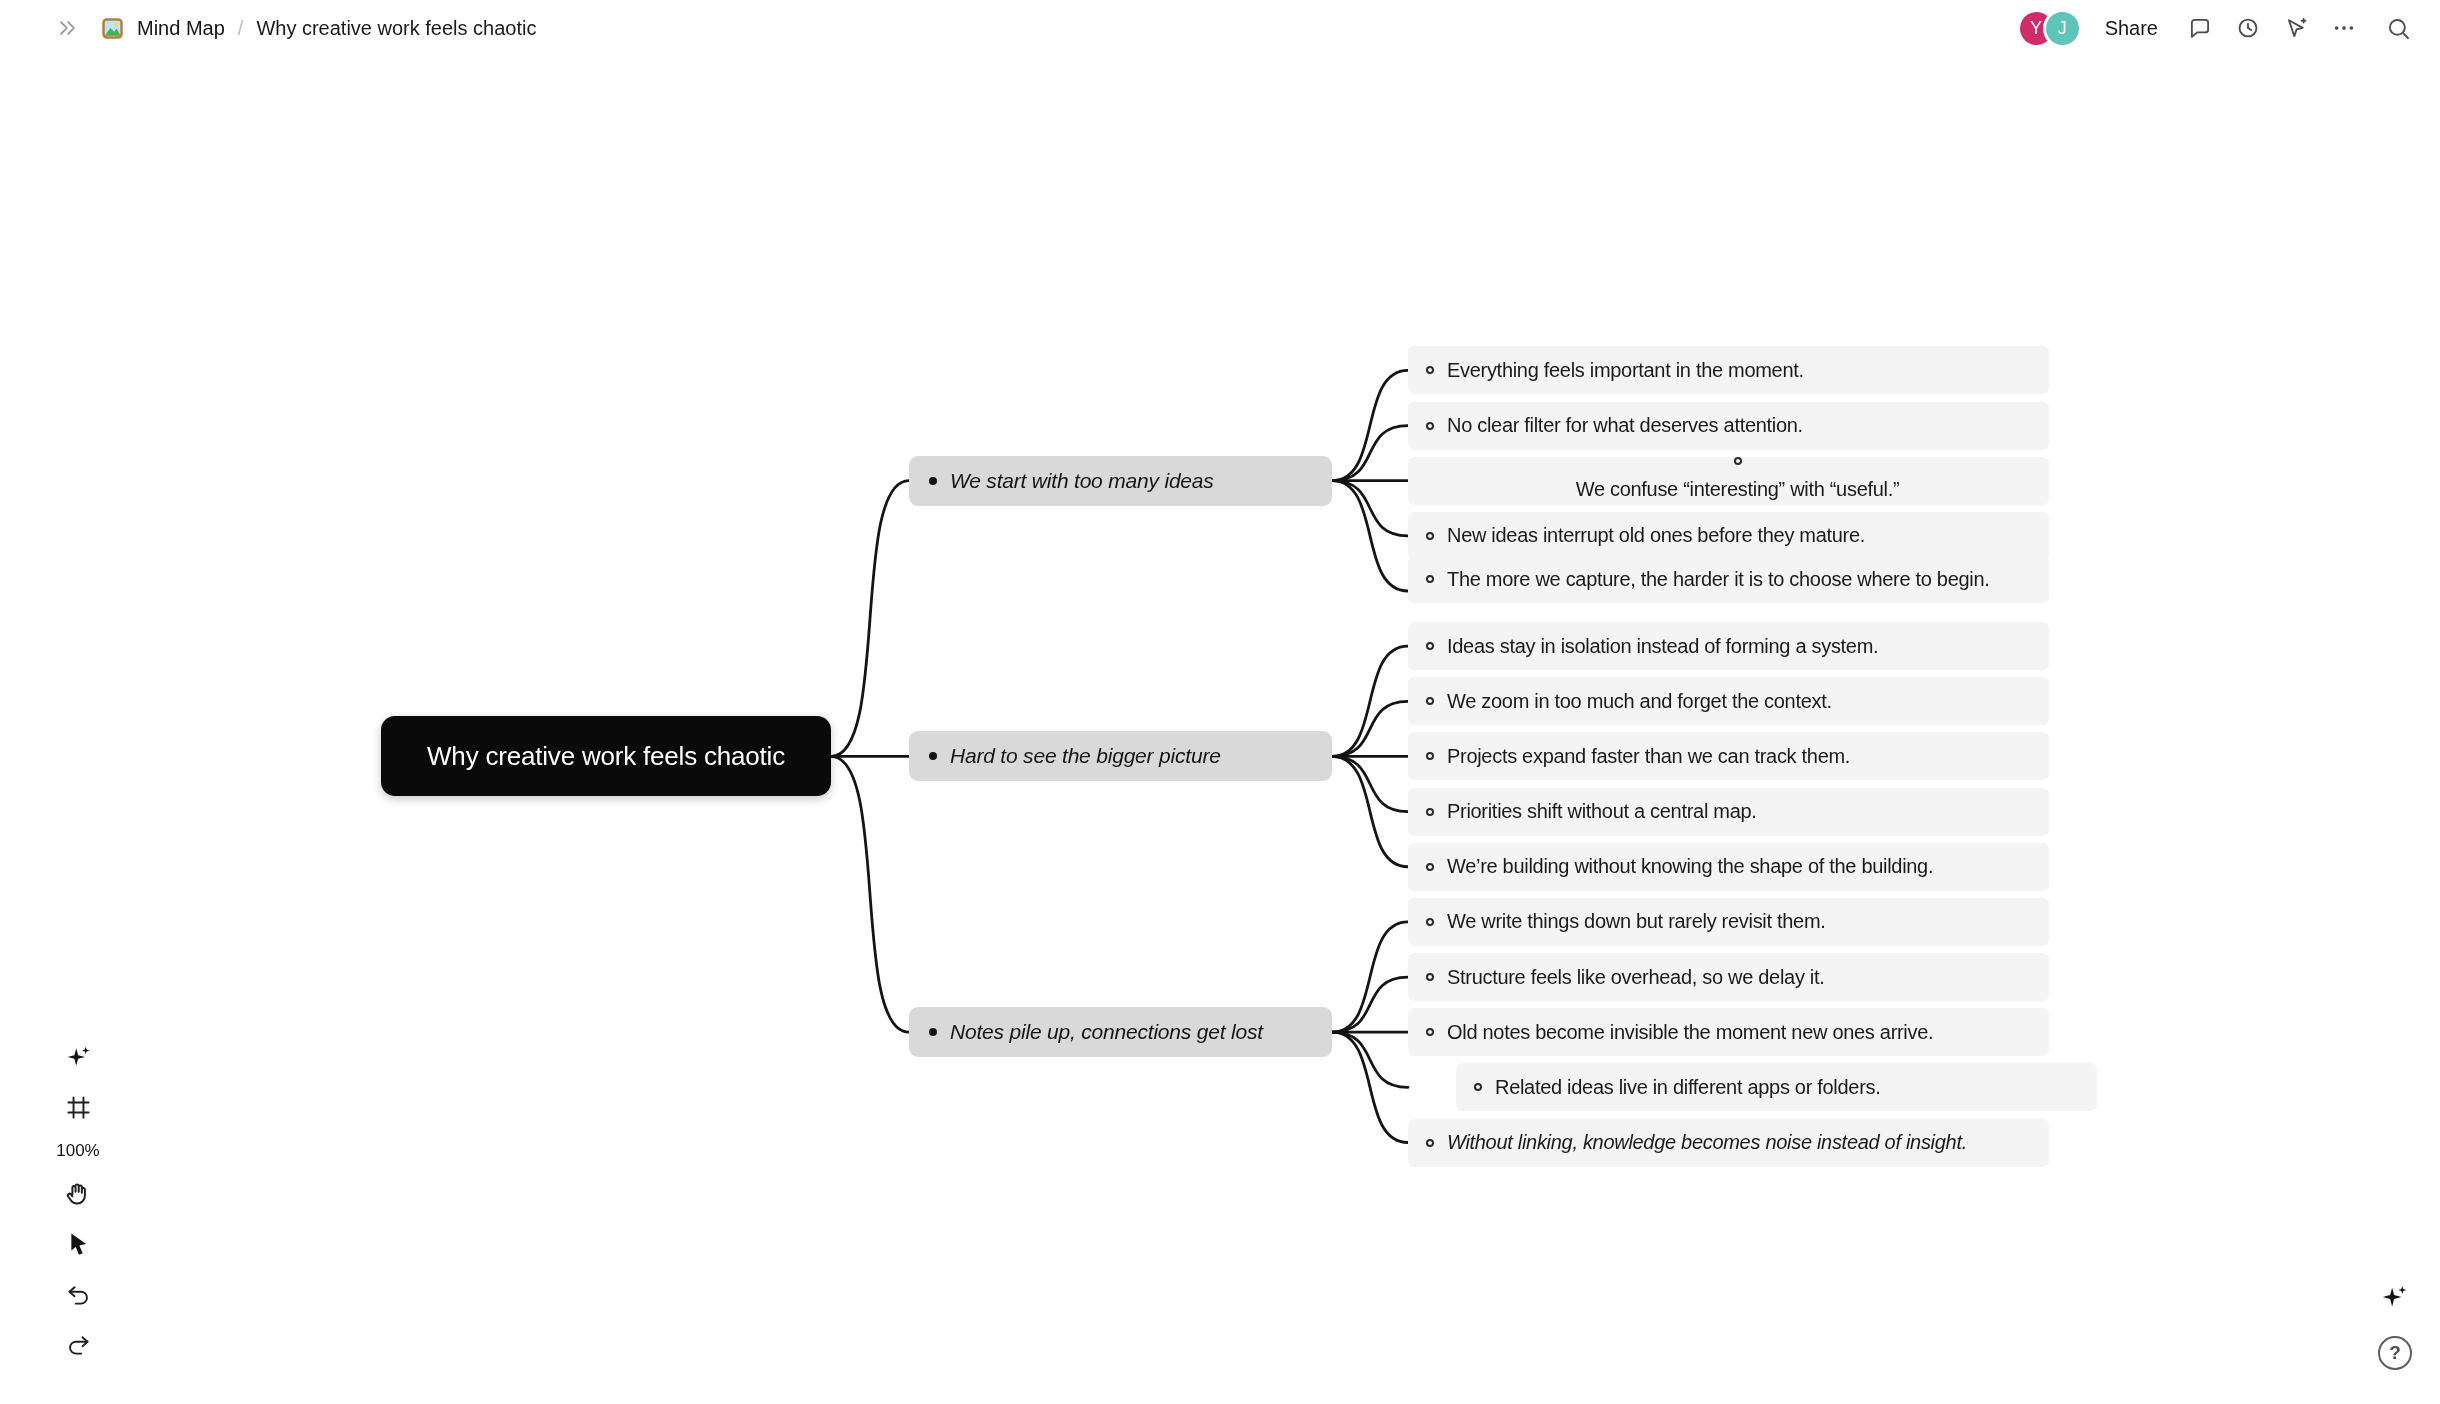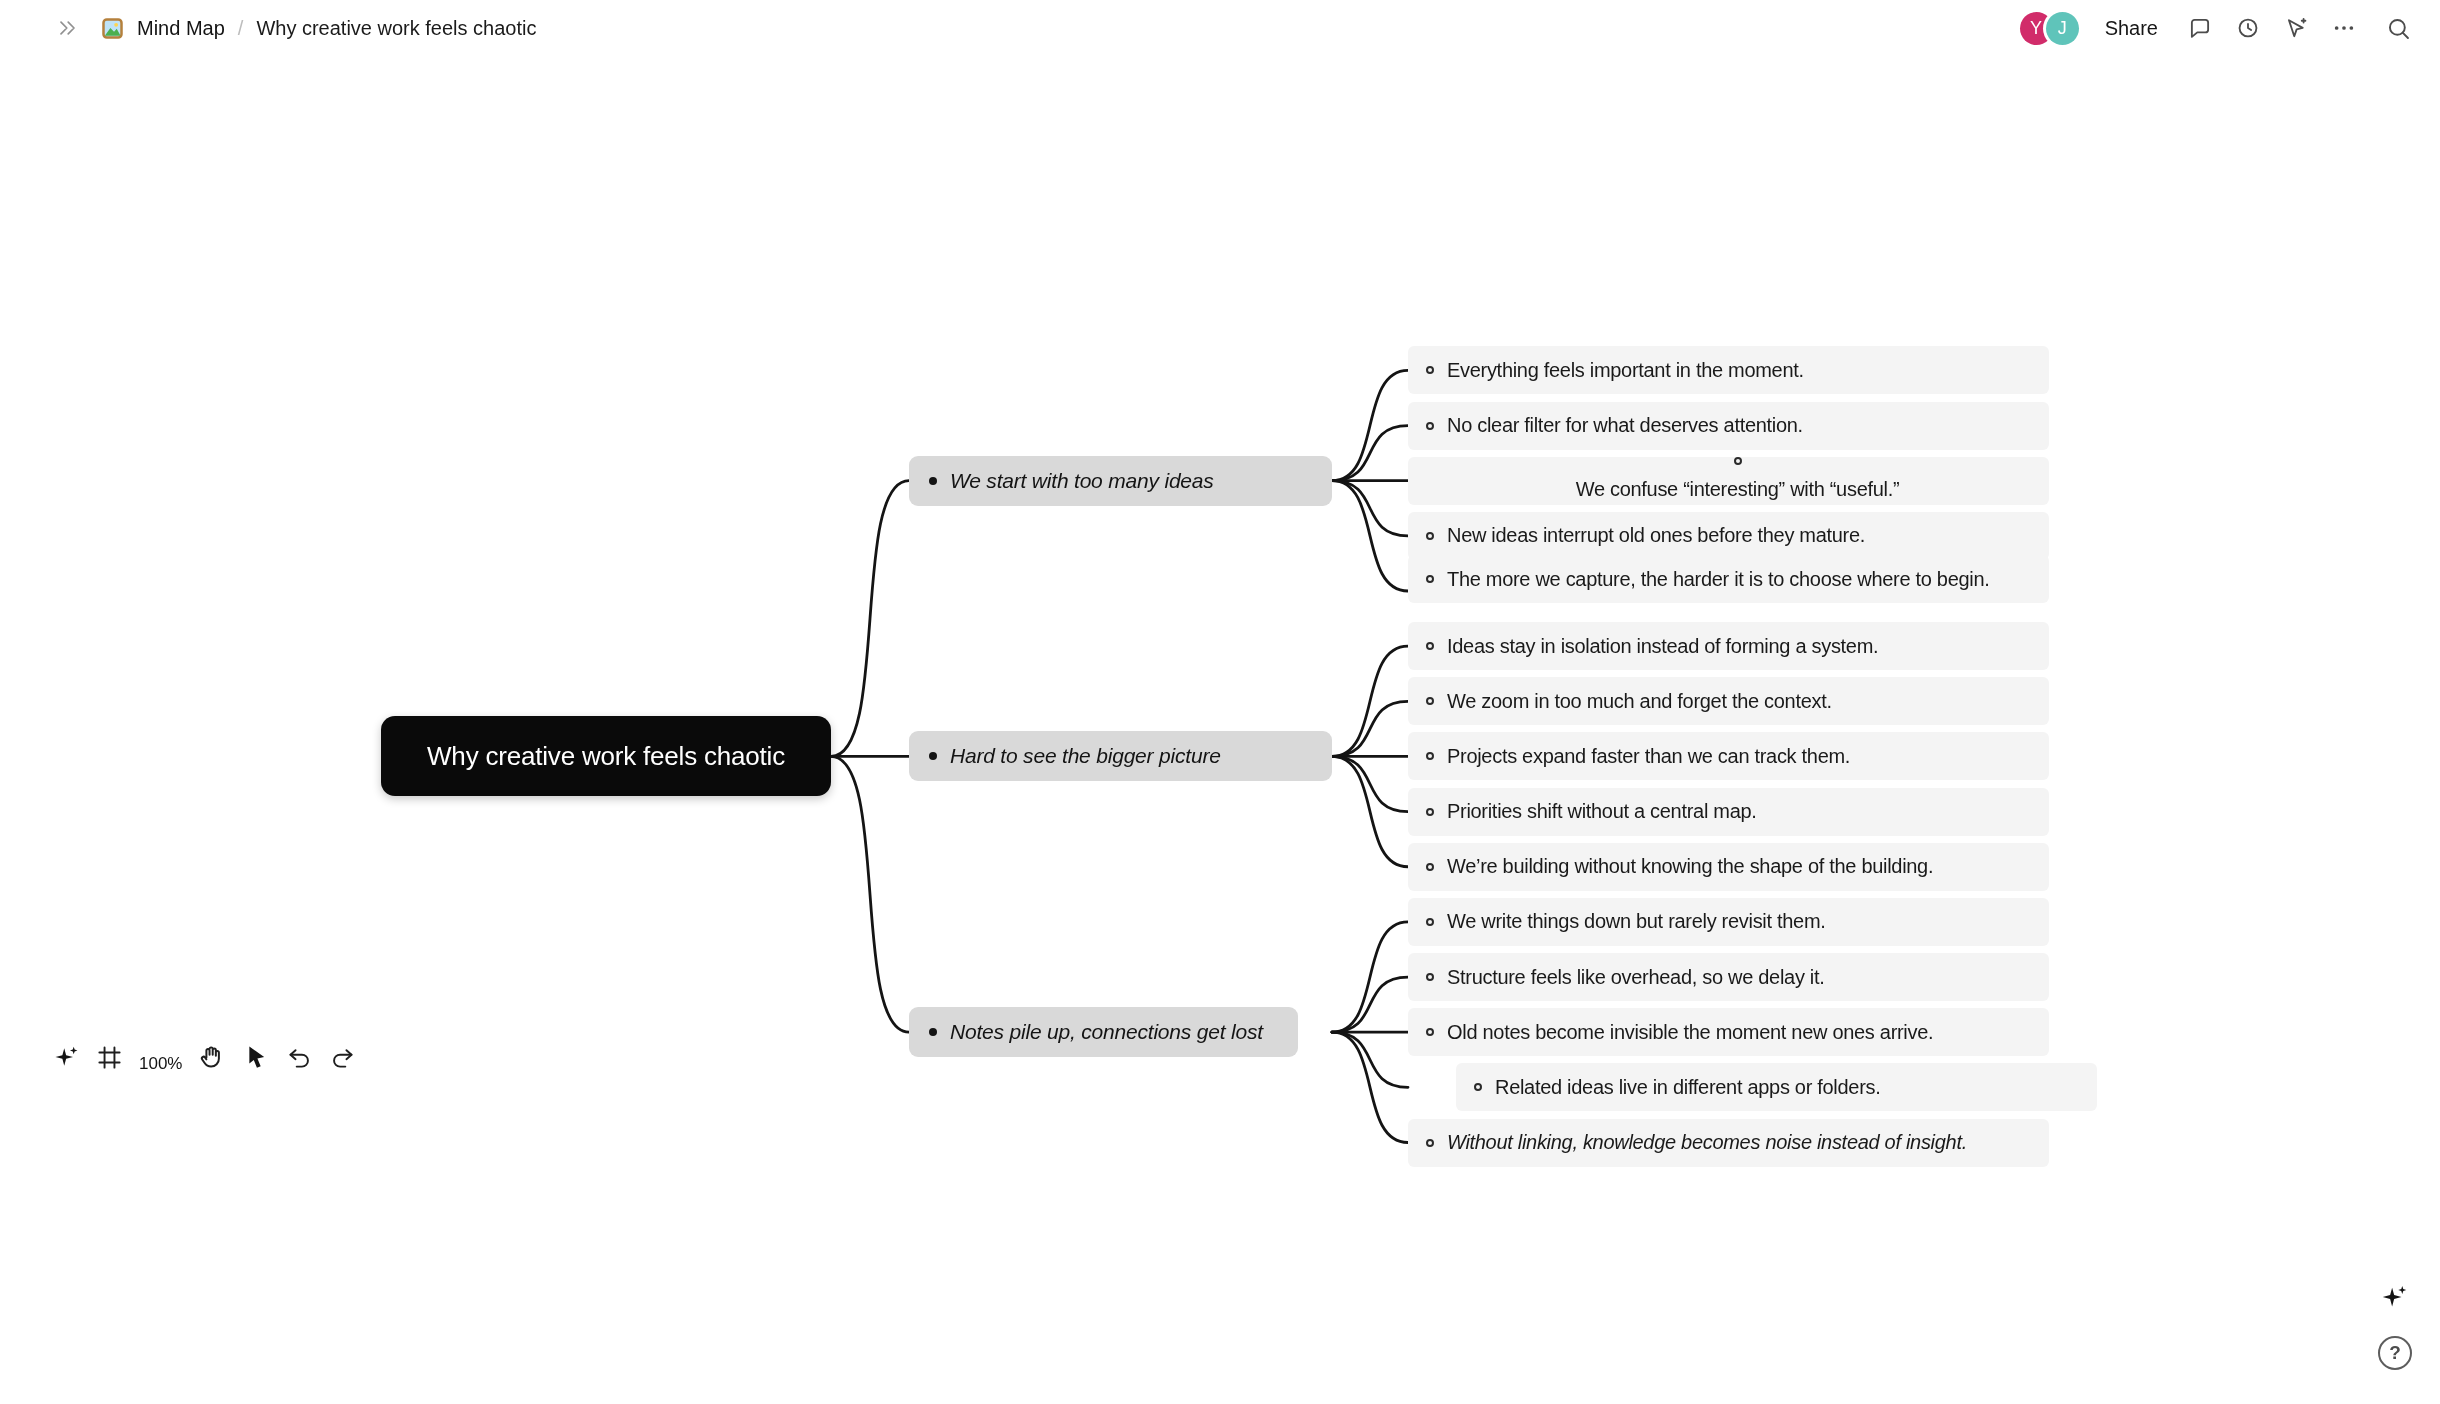--- a/index.html
+++ b/index.html
@@ -52,21 +52,21 @@
     background:var(--leaf-bg,#f4f4f4);border-radius:6px;
     padding-left:18px;gap:13px;font-size:20px;letter-spacing:-0.3px;color:#1a1a1a;
     white-space:nowrap;overflow:hidden;
   }
   .bullet-solid{width:8px;height:8px;border-radius:50%;background:#141414;flex:0 0 auto;}
   .bullet-open{width:8px;height:8px;border-radius:50%;border:2px solid #2b2b2b;box-sizing:border-box;background:transparent;flex:0 0 auto;}
 
   
   .left-toolbar{
     position:absolute;left:52px;top:1040px;width:52px;z-index:20;
-    display:flex;flex-direction:row;align-items:flex-end;gap:16px;
+    display:flex;flex-direction:column;align-items:center;gap:16px;
   }
   .tool-btn{width:34px;height:34px;display:flex;align-items:center;justify-content:center;border-radius:8px;cursor:pointer;}
   .tool-btn svg{stroke:#1f1f1f;fill:none;stroke-width:1.7;stroke-linecap:round;stroke-linejoin:round;}
   .tool-btn svg .solid{fill:#141414;stroke:none;}
   .zoom-label{font-size:17px;font-weight:500;color:#141414;cursor:pointer;line-height:1;padding:2px 0;}
 
   
   .br-ai{position:absolute;left:2377px;top:1280px;z-index:20;}
   .br-help{
     position:absolute;left:2378px;top:1336px;z-index:20;
@@ -202,21 +202,21 @@
       <span>We zoom in too much and forget the context.</span>
     </div>
     <div class="node node-leaf" style="left: 1408px; top: 787.6px; width: 641px; height: 48px;">
       <span class="bullet-open"></span>
       <span>Priorities shift without a central map.</span>
     </div>
     <div class="node node-leaf" style="left: 1408px; top: 842.75px; width: 641px; height: 48px;">
       <span class="bullet-open"></span>
       <span>We’re building without knowing the shape of the building.</span>
     </div>
-    <div class="node node-branch" style="left: 909px; top: 1007.2px; width: 389px; height: 50px;">
+    <div class="node node-branch" style="left: 909px; top: 1007.2px; width: 423px; height: 50px;">
       <span class="bullet-solid"></span>
       <span>Notes pile up, connections get lost</span>
     </div>
     <div class="node node-leaf" style="left: 1408px; top: 897.9px; width: 641px; height: 48px;">
       <span class="bullet-open"></span>
       <span>We write things down but rarely revisit them.</span>
     </div>
     <div class="node node-leaf" style="left: 1408px; top: 953.05px; width: 641px; height: 48px;">
       <span class="bullet-open"></span>
       <span>Structure feels like overhead, so we delay it.</span>

